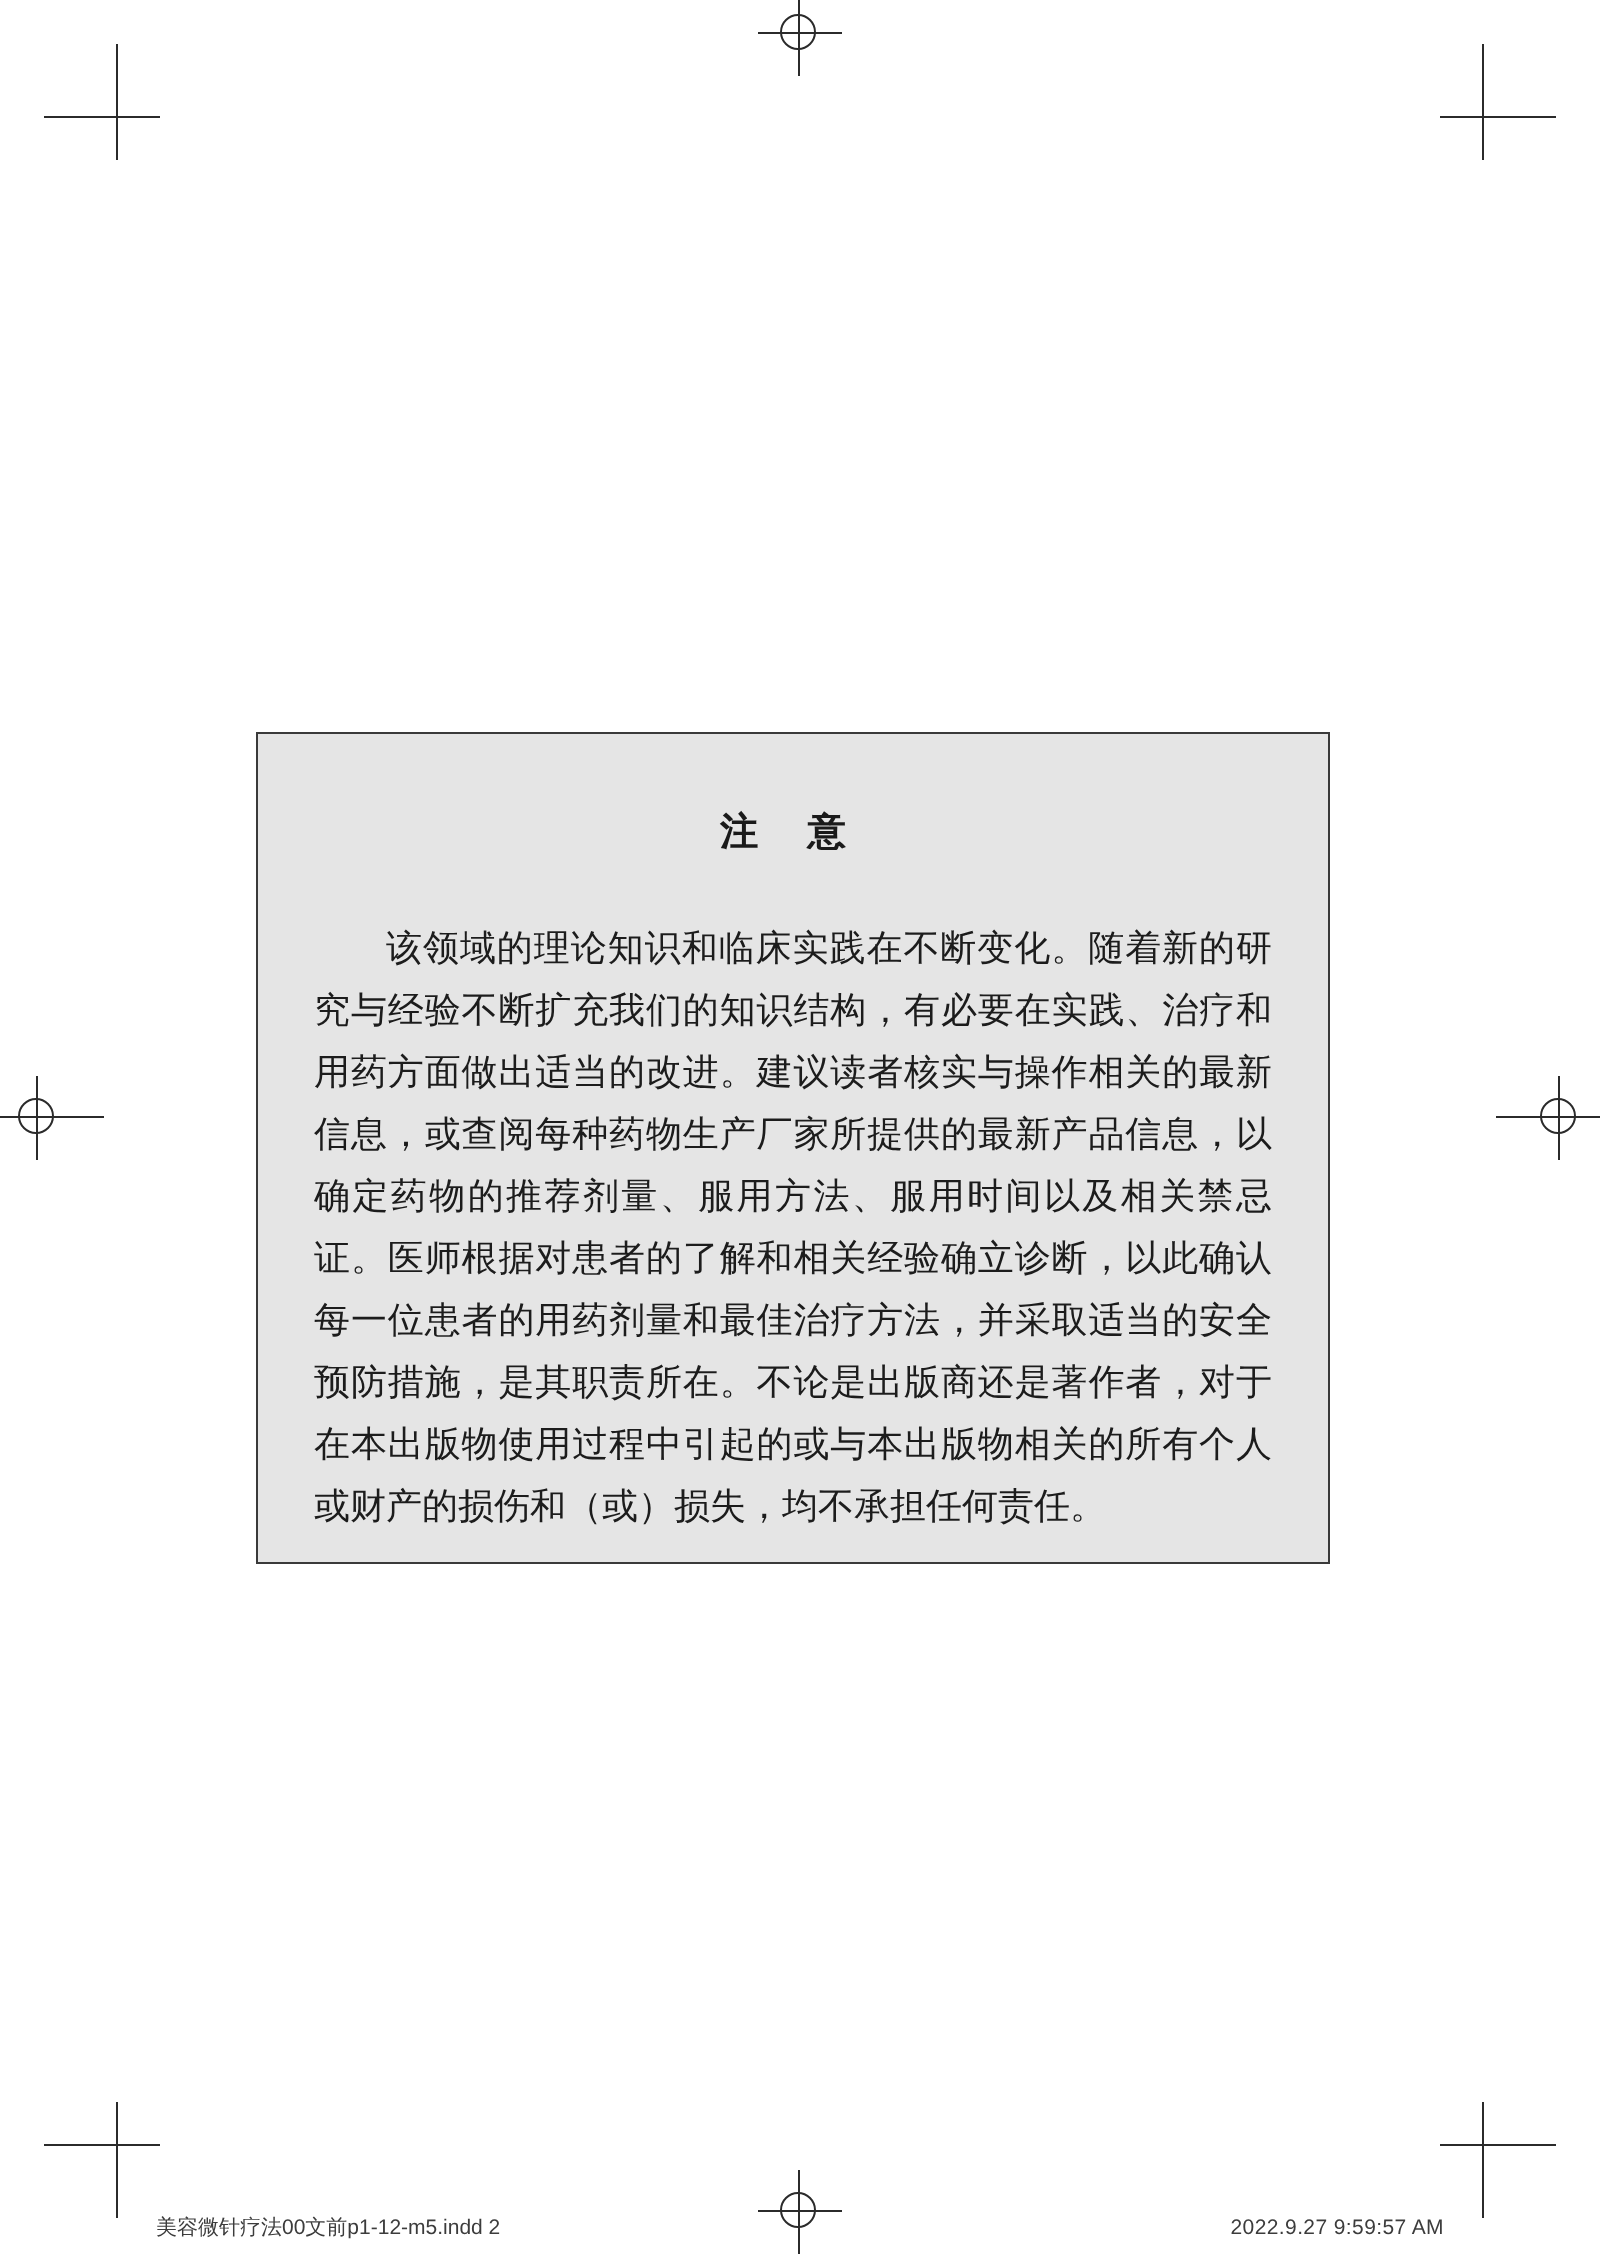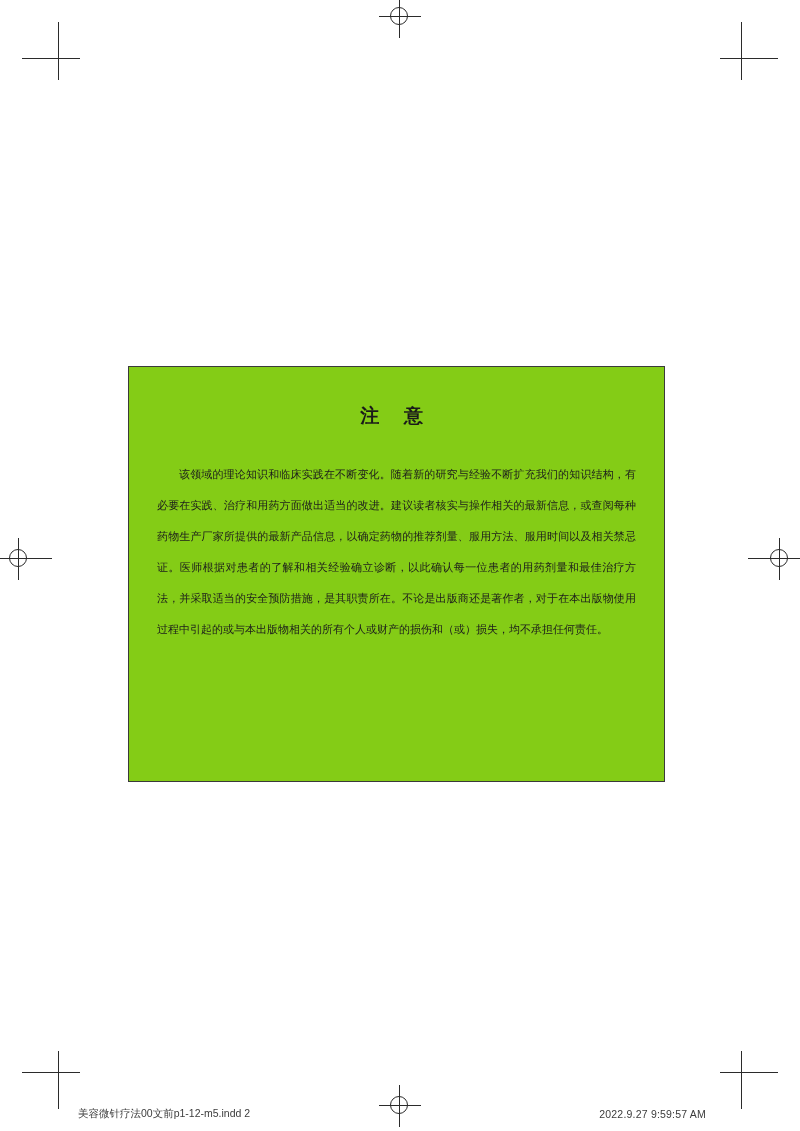--- a/index.html
+++ b/index.html
@@ -90,54 +90,54 @@
 
   
   .notice-box {
     position: absolute;
     left: 128px;
     top: 366px;
     width: 537px;
     height: 416px;
     border: 1px solid #3a3a3a;
     box-sizing: border-box;
-    background: #84cc16;
+    background: #e5e5e5;
   }
   .notice-title {
     text-align: center;
     margin-top: 36px;
     font-size: 19px;
     font-weight: bold;
     letter-spacing: 10px;
     color: #1a1a1a;
     font-family: "Liberation Serif", "DejaVu Serif", serif;
   }
   .notice-body {
     margin: 30px 28px 0 28px;
-    font-size: 11px;
+    font-size: 18px;
     line-height: 31px;
     text-align: justify;
     text-justify: inter-ideograph;
     text-indent: 2em;
     color: #1c1c1c;
   }
   .notice-signature {
     margin: 26px 34px 0 0;
     text-align: right;
     font-size: 15.5px;
     font-weight: bold;
     letter-spacing: 2px;
     color: #1a1a1a;
   }
 
   
   .footer {
     position: absolute;
     left: 78px;
-    right: 94px;
+    right: 78px;
     top: 1106px;
     height: 16px;
     font-family: "Liberation Sans", sans-serif;
     font-size: 10.5px;
     color: #3c3c3c;
     display: flex;
     justify-content: space-between;
     align-items: center;
   }
   .footer .slug-left  { white-space: nowrap; }

